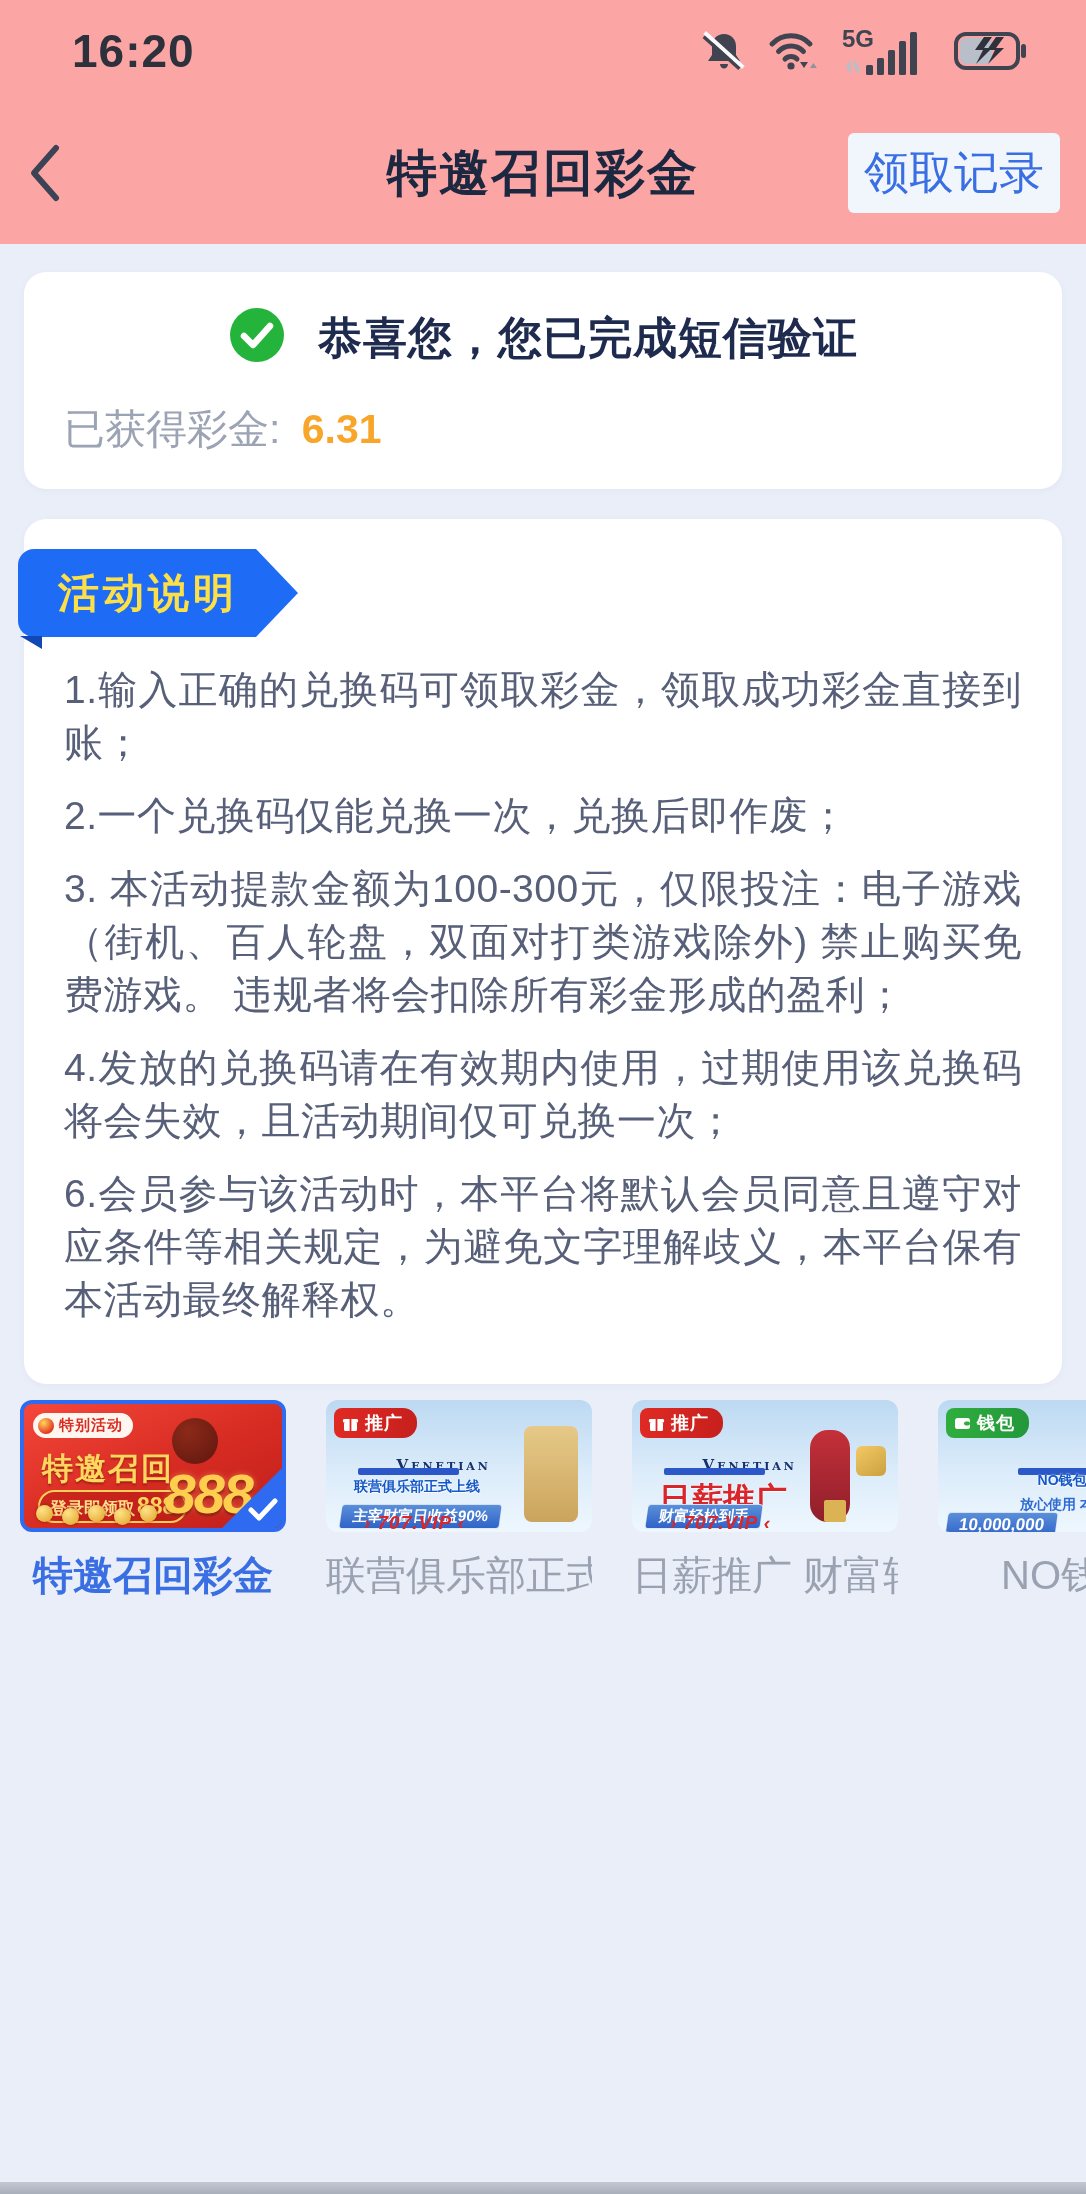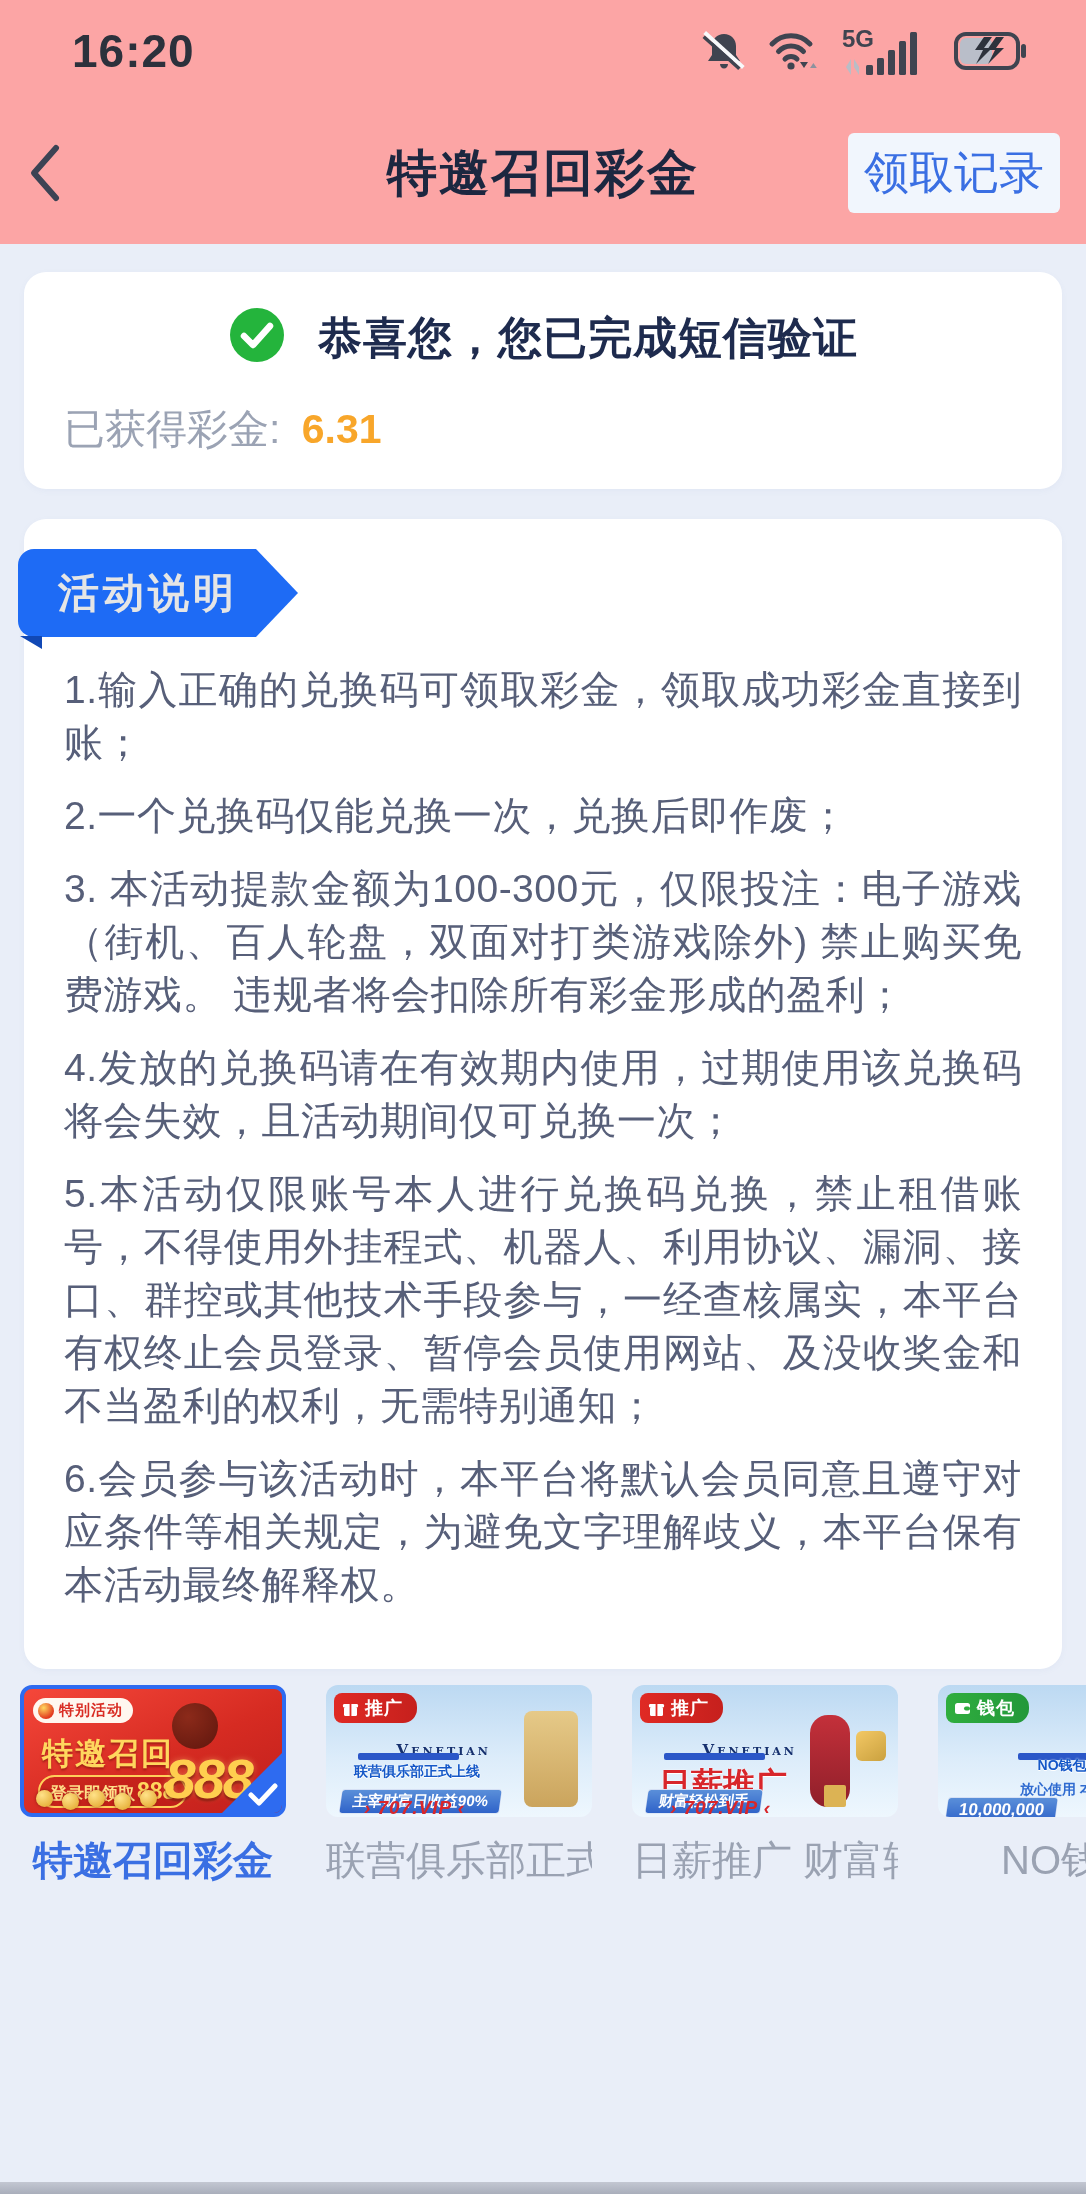--- a/index.html
+++ b/index.html
@@ -41,21 +41,21 @@
   .result-card{padding:34px 40px 32px;}
   .result-row{display:flex;align-items:flex-end;justify-content:center;gap:32px;}
   .result-message{font-size:44px;font-weight:700;color:#1e2b4e;letter-spacing:1px;}
   .bonus-row{margin-top:34px;font-size:41px;}
   .bonus-label{color:#9ba3b4;}
   .bonus-amount{color:#f8a62a;font-weight:600;margin-left:10px;}
   
   .rules-card{margin-top:30px;padding:0 40px 38px;position:relative;}
   .ribbon{
     position:relative;display:inline-block;margin:30px 0 0 -46px;
-    background:#1e6bf5;color:#e5e5e5;height:88px;line-height:88px;
+    background:#1e6bf5;color:#fde047;height:88px;line-height:88px;
     padding:0 18px 0 40px;font-size:41px;font-weight:600;letter-spacing:4px;
     border-radius:16px 0 0 16px;
   }
   .ribbon::after{
     content:"";position:absolute;right:-42px;top:0;
     border-top:44px solid transparent;border-bottom:44px solid transparent;
     border-left:42px solid #1e6bf5;
   }
   .ribbon::before{
     content:"";position:absolute;left:2px;bottom:-12px;width:22px;height:13px;
@@ -252,21 +252,20 @@
     </div>
   </div>
 
   <div class="card rules-card">
     <div class="ribbon">活动说明</div>
     <div class="rules">
       <p>1.输入正确的兑换码可领取彩金，领取成功彩金直接到账；</p>
       <p>2.一个兑换码仅能兑换一次，兑换后即作废；</p>
       <p>3. 本活动提款金额为100-300元，仅限投注：电子游戏（街机、百人轮盘，双面对打类游戏除外) 禁止购买免费游戏。 违规者将会扣除所有彩金形成的盈利；</p>
       <p>4.发放的兑换码请在有效期内使用，过期使用该兑换码将会失效，且活动期间仅可兑换一次；</p>
-      <p>5.本活动仅限账号本人进行兑换码兑换，禁止租借账号，不得使用外挂程式、机器人、利用协议、漏洞、接口、群控或其他技术手段参与，一经查核属实，本平台有权终止会员登录、暂停会员使用网站、及没收奖金和不当盈利的权利，无需特别通知；</p>
       <p>6.会员参与该活动时，本平台将默认会员同意且遵守对应条件等相关规定，为避免文字理解歧义，本平台保有本活动最终解释权。</p>
     </div>
   </div>
 
   <div class="promo-row">
 
     <div class="promo-item">
       <div class="thumb thumb-red selected">
         <div class="t1-badge">
           <span class="flame"></span>

